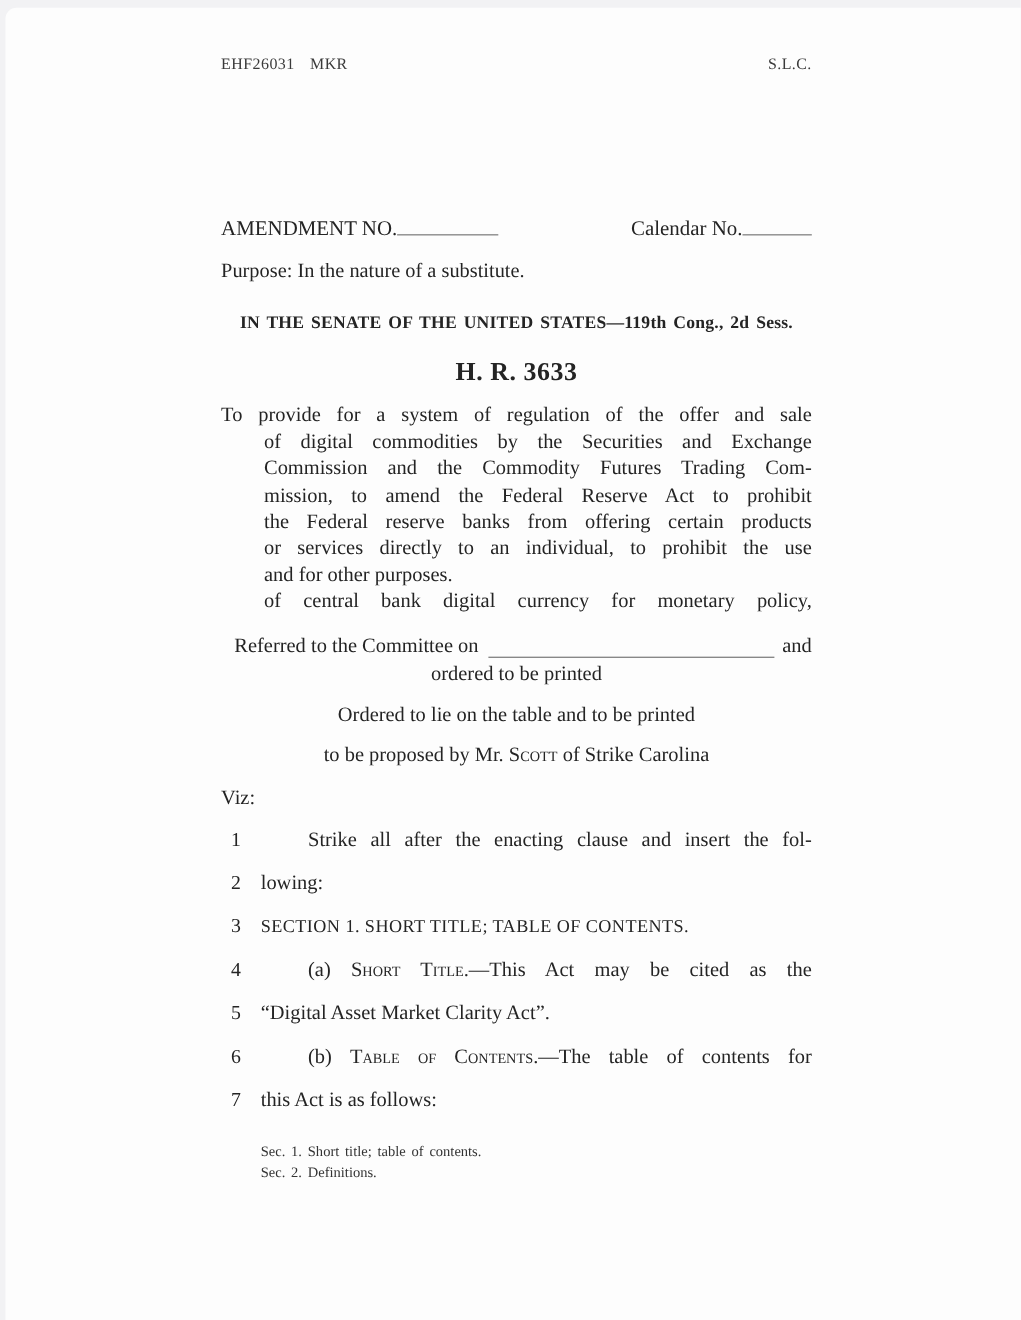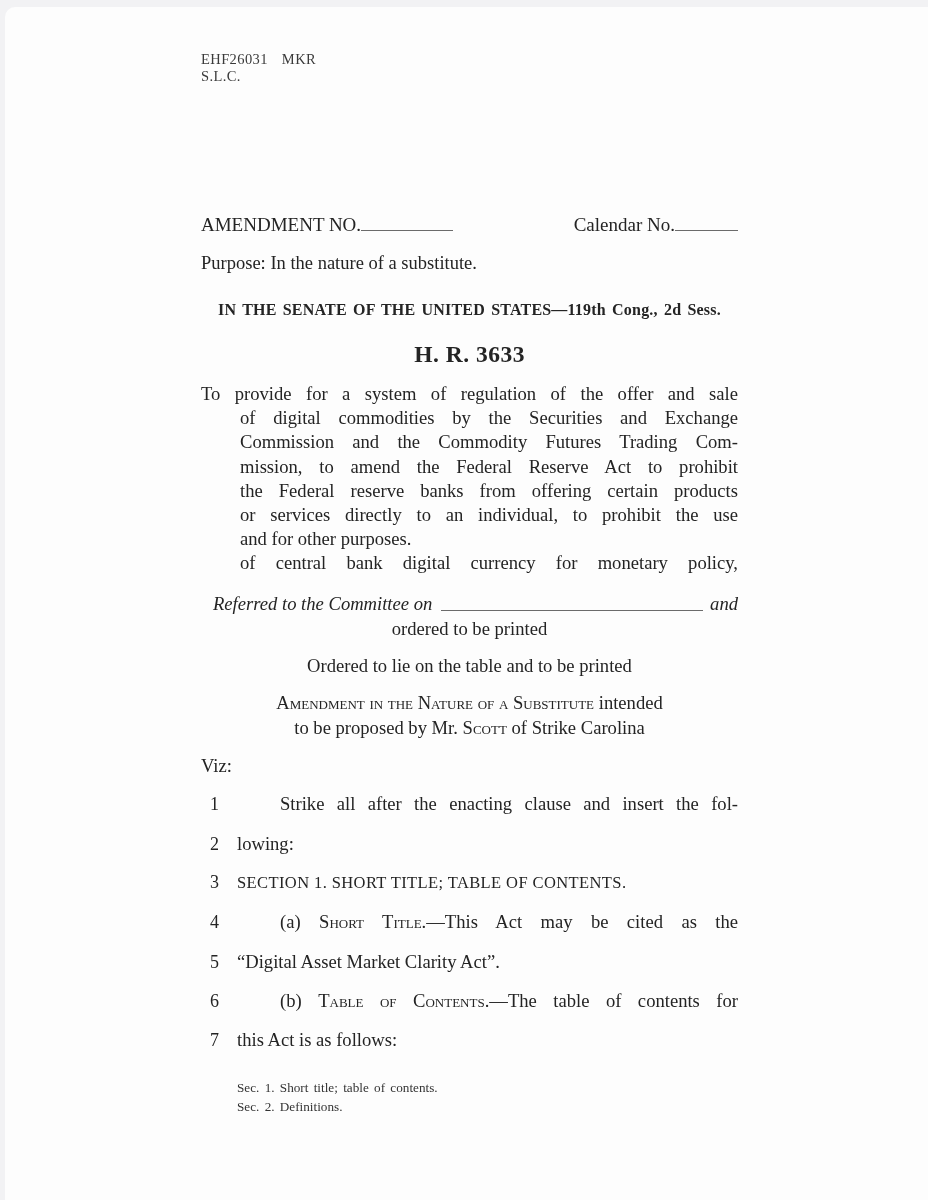--- a/index.html
+++ b/index.html
@@ -18,21 +18,20 @@
     border-top-left-radius: 10px;
     padding: 44px 190px 0 196px;
   }
   
   .doc-header {
     display: flex;
     justify-content: space-between;
     font-size: 14.5px;
     letter-spacing: 0.4px;
     color: #3a3a3a;
-    flex-direction: column;
   }
   .doc-header .gap { margin-left: 14px; }
 
   
   .amend-row {
     display: flex;
     justify-content: space-between;
     align-items: center;
     margin-top: 126px;
     font-size: 19px;
@@ -70,21 +69,21 @@
     line-height: 24.2px;
     text-align: justify;
     text-align-last: justify;
     padding-left: 39px;
   }
   .long-title .line.first { padding-left: 0; }
   .long-title .line.last { text-align: left; text-align-last: left; }
 
   
   .referred { margin-top: 15px; font-size: 18.6px; line-height: 25px; }
-  .referred .row1 { display: flex; margin-left: 12px; font-style: italic; }
+  .referred .row1 { display: flex; align-items: flex-end; margin-left: 12px; }
   .referred .fill-blank {
     flex: 1;
     border-bottom: 1.5px solid #6b6b6b;
     height: 20px;
     margin: 0 7px 2px 9px;
   }
   .referred .row2 { text-align: center; margin-top: 0.5px; }
 
   .ordered-line { margin-top: 14px; text-align: center; font-size: 18.6px; }
 
@@ -164,23 +163,20 @@
       <span class="fill-blank"></span>
       <span>and</span>
     </div>
     <div class="row2">ordered to be printed</div>
   </div>
 
   <div class="ordered-line">Ordered to lie on the table and to be printed</div>
 
   <div class="substitute-heading">
     <div>
-      <span class="sc">Amendment in the Nature of a Substitute</span><span> intended</span>
-    </div>
-    <div>
       <span>to be proposed by Mr. </span><span class="sc">Scott</span><span> of Strike Carolina</span>
     </div>
   </div>
 
   <div class="viz">Viz:</div>
 
   <div class="body-lines">
     <div class="bline">
       <span class="num">1</span>
       <span class="txt indent just">Strike all after the enacting clause and insert the fol-</span>

